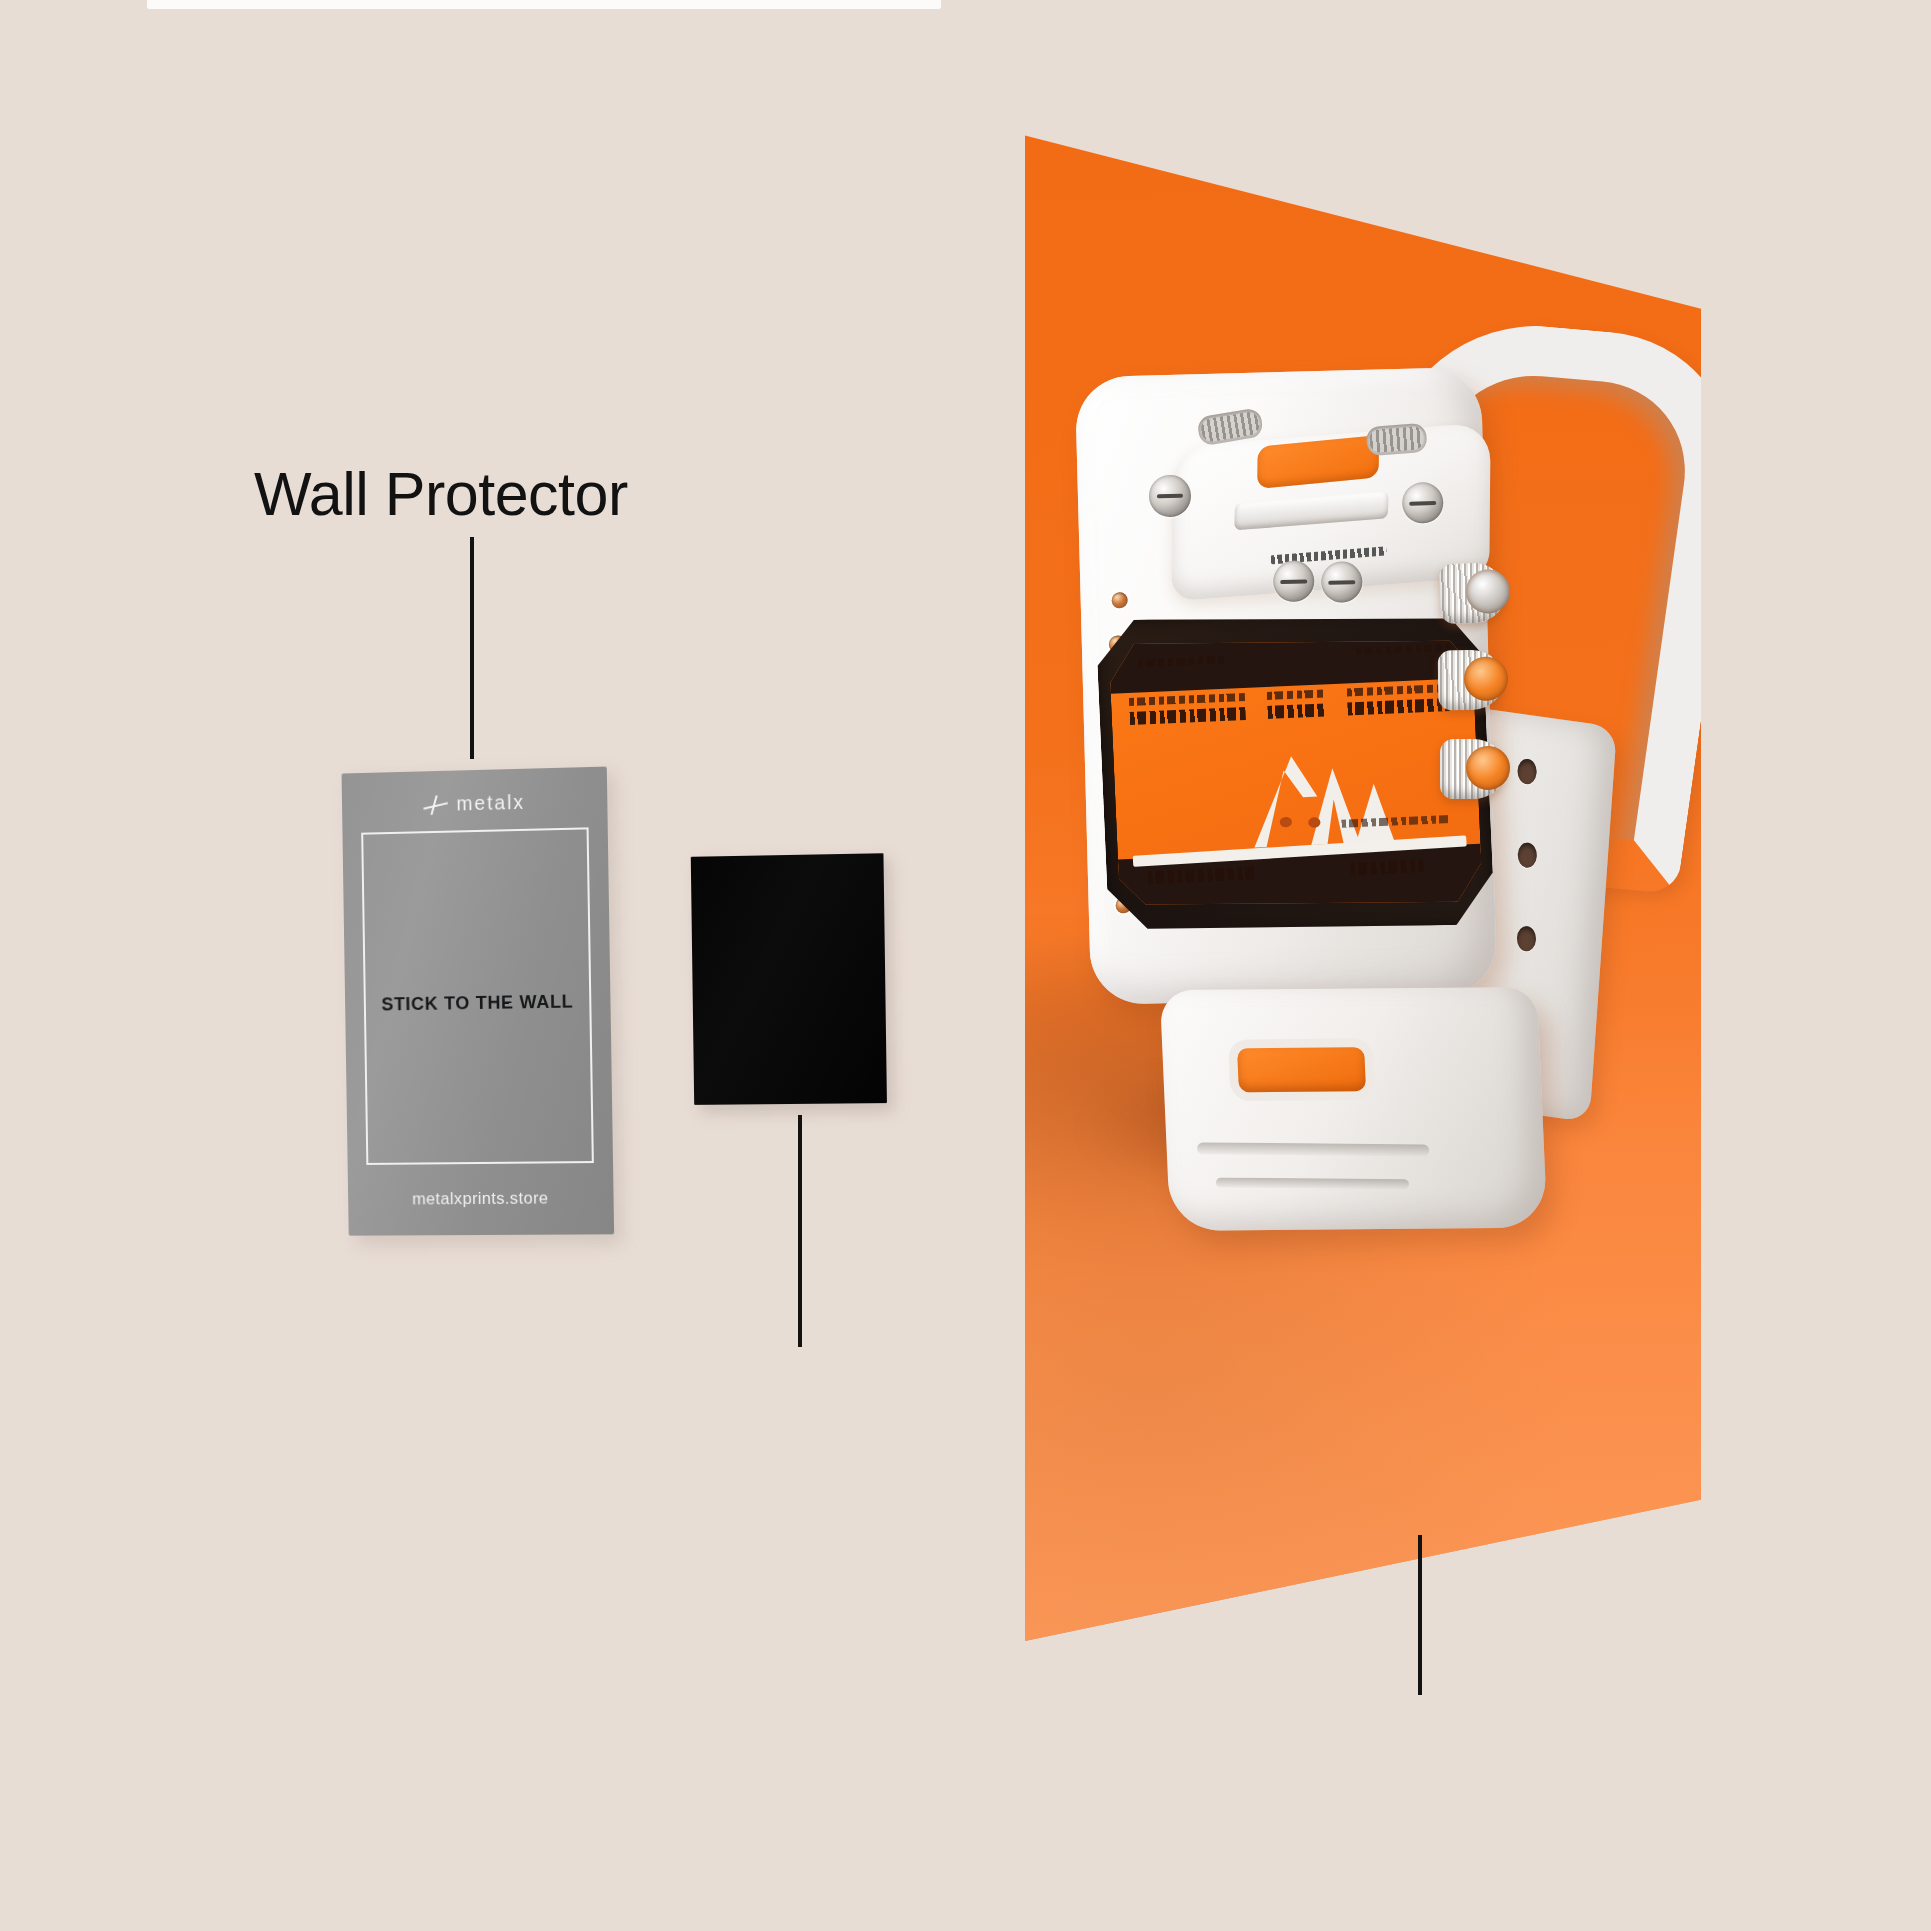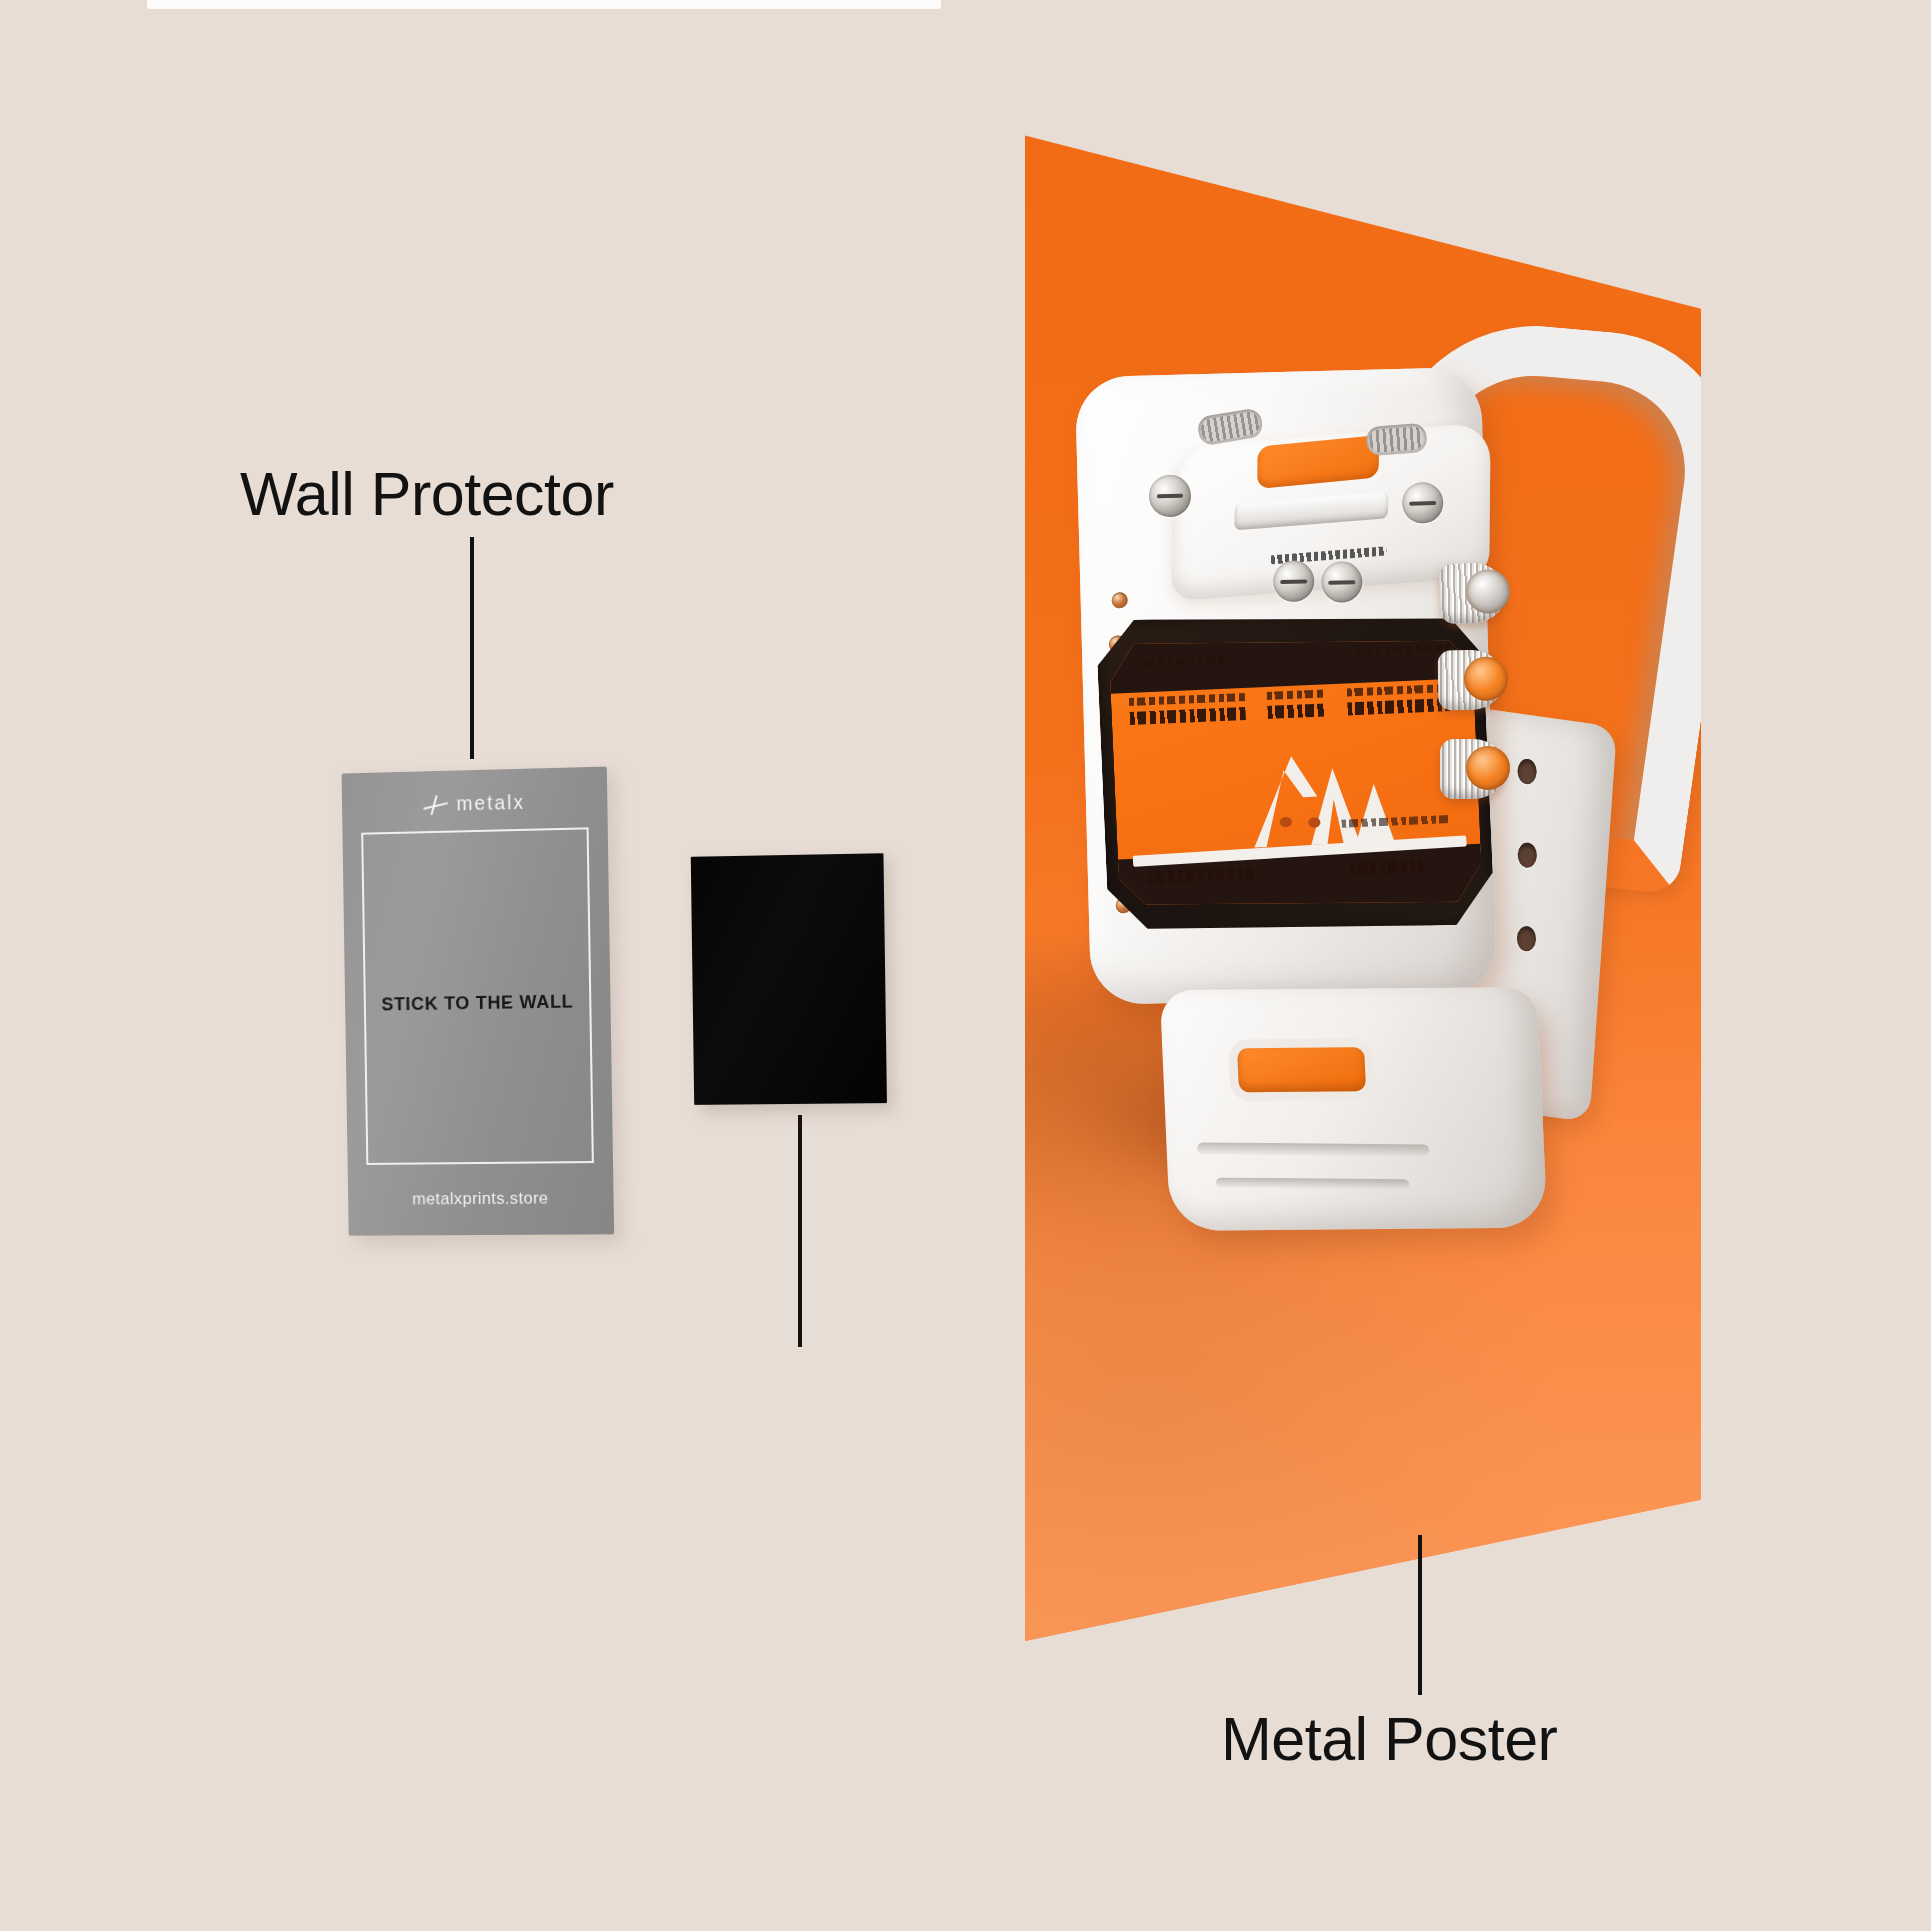--- a/index.html
+++ b/index.html
@@ -34,21 +34,21 @@
   
   .callout-label {
     position: absolute;
     color: #121212;
     font-weight: 400;
     letter-spacing: -0.5px;
     line-height: 1.08;
     white-space: pre-line;
   }
   #label-wall-protector {
-    left: 240px;
+    left: 254px;
     top: 462px;
     font-size: 61px;
   }
   #label-strong-magnet {
     left: 687px;
     top: 1366px;
     font-size: 61px;
     text-align: center;
     width: 280px;
   }
@@ -613,16 +613,15 @@
       <div class="crown" style="left:413px; top:394px; transform:rotate(-1deg);">
         <div class="crown-cap"></div>
       </div>
       <div class="crown" style="left:415px; top:483px; transform:rotate(0deg);">
         <div class="crown-cap"></div>
       </div>
     </div>
   </div>
 
   <div class="leader" id="leader-metal-poster"></div>
-  <div class="callout-label" id="label-metal-poster">Metal Poster</div>
 
 </div>
 
 
 </body></html>

